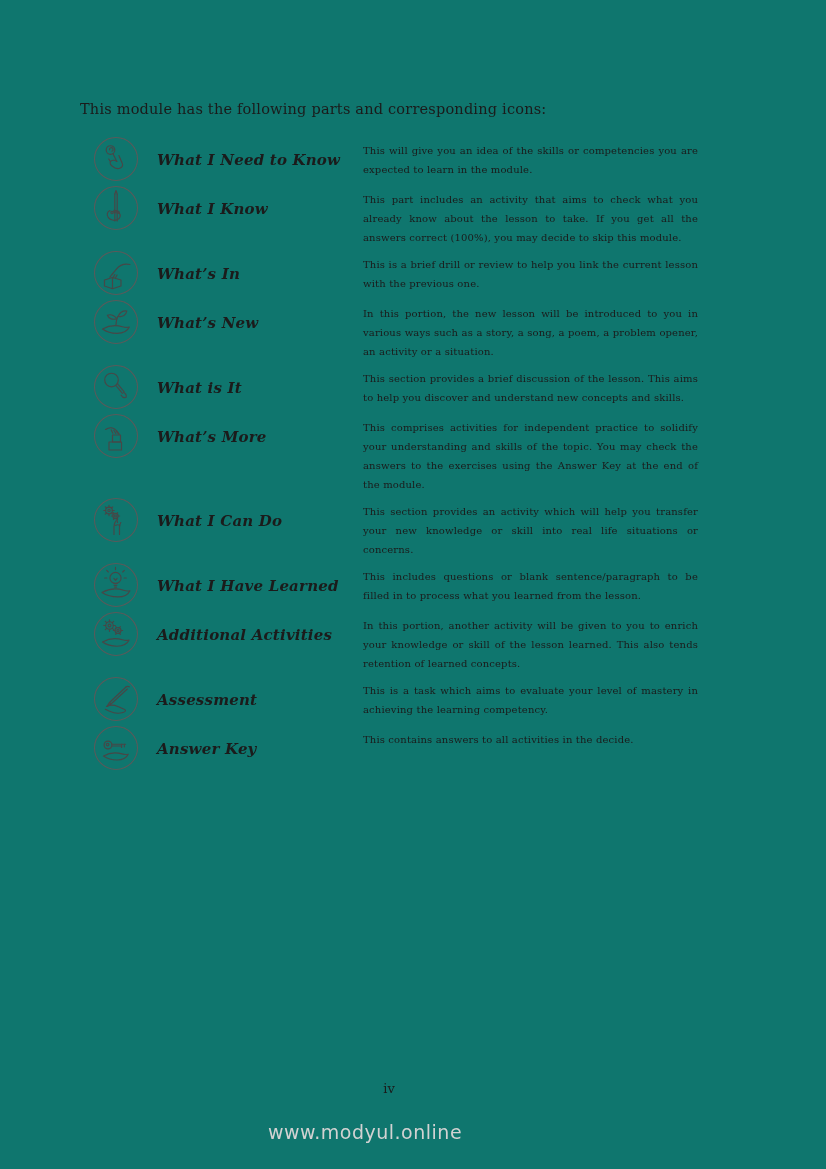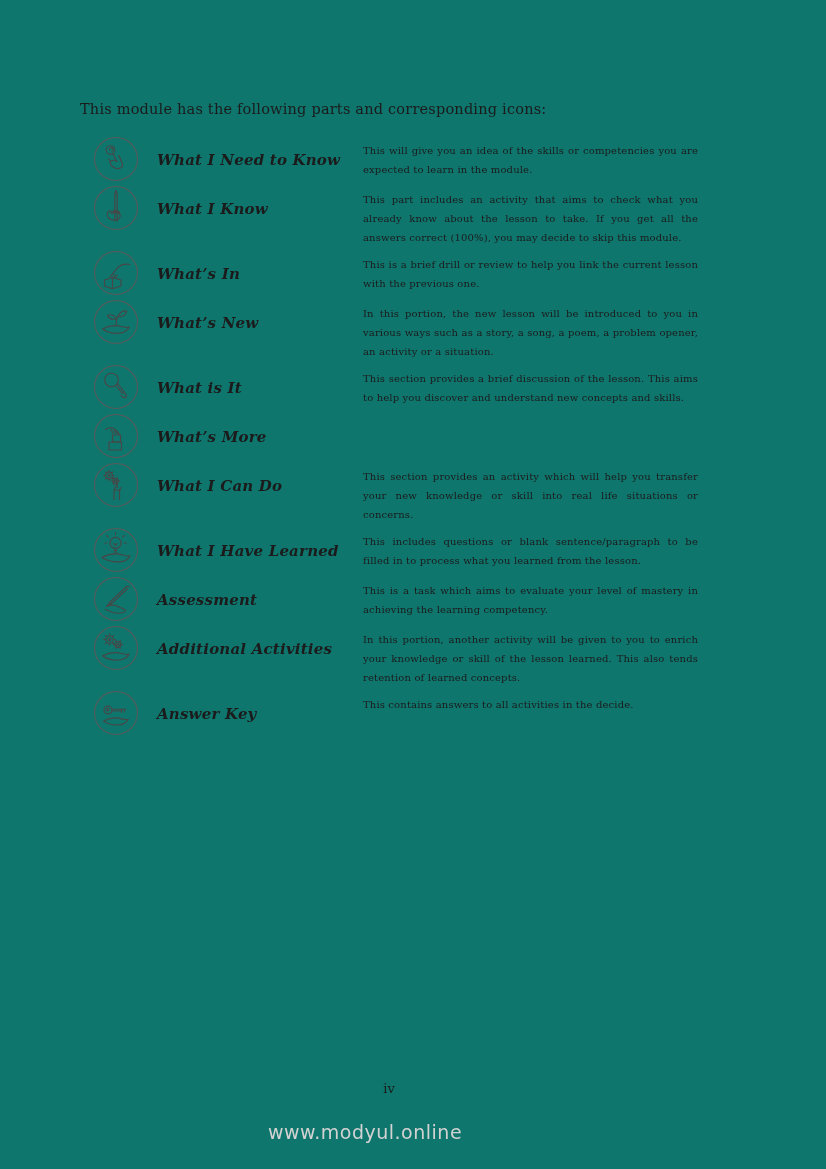--- a/index.html
+++ b/index.html
@@ -128,20 +128,21 @@
         <div class="icon-cell">
           <svg viewBox="0 0 46 46">
             <circle class="ring" cx="23" cy="23" r="21.5"></circle>
             <rect x="19.5" y="22" width="8" height="7"></rect>
             <rect x="16" y="29" width="12.5" height="8"></rect>
             <path d="M12.5 16.5 c4 -2.6 8.4 -2 11 1.2 l2.6 3.4"></path>
             <path d="M23.4 18.4 l2.4 2.6 M20.8 17.2 l2 3.2 M18.2 16.8 l1.6 3.4"></path>
           </svg>
         </div>
         <div class="title-cell">What’s More</div>
+        <div class="desc-cell">This comprises activities for independent practice to solidify your understanding and skills of the topic. You may check the answers to the exercises using the Answer Key at the end of the module.</div>
       </div>
 
       <div class="row">
         <div class="icon-cell">
           <svg viewBox="0 0 46 46">
             <circle class="ring" cx="23" cy="23" r="21.5"></circle>
             <circle cx="16" cy="13.5" r="3.4"></circle>
               <circle cx="16" cy="13.5" r="1.2"></circle>
             <path d="M19.4 13.5 L21.2 13.5 M18.4 15.9 L19.7 17.2 M16 16.9 L16 18.7 M13.6 15.9 L12.3 17.2 M12.6 13.5 L10.8 13.5 M13.6 11.1 L12.3 9.8 M16 10.1 L16 8.3 M18.4 11.1 L19.7 9.8"></path>
             <circle cx="22.5" cy="19" r="2.6"></circle>
@@ -169,52 +170,52 @@
           </svg>
         </div>
         <div class="title-cell">What I Have Learned</div>
         <div class="desc-cell">This includes questions or blank sentence/paragraph to be filled in to process what you learned from the lesson.</div>
       </div>
 
       <div class="row">
         <div class="icon-cell">
           <svg viewBox="0 0 46 46">
             <circle class="ring" cx="23" cy="23" r="21.5"></circle>
-            <path d="M33 11 L16.5 26.5"></path>
-              <path d="M34.3 13 L18 28"></path>
-            <path d="M16.5 26.5 L14 30.4 L18 28 z"></path>
-            <path d="M33 11 c1 -.8 2.3 -.8 3.4 -.2"></path>
-            <path d="M13.5 30.5 c3.5 -2 7.8 -1.6 11.4 0 l6.3 2.7 c1.9 .9 1.7 2.3 -.4 3 c-4.6 1.6 -9.7 1.2 -14.2 -.9 l-4.3 -2"></path>
-          </svg>
-        </div>
-        <div class="title-cell">Assessment</div>
-        <div class="desc-cell">This is a task which aims to evaluate your level of mastery in achieving the learning competency.</div>
-      </div>
-
-      <div class="row">
-        <div class="icon-cell">
-          <svg viewBox="0 0 46 46">
-            <circle class="ring" cx="23" cy="23" r="21.5"></circle>
             <circle cx="16.5" cy="14.5" r="3.8"></circle>
               <circle cx="16.5" cy="14.5" r="1.4"></circle>
             <path d="M20.3 14.5 L22.3 14.5 M19.2 17.2 L20.6 18.6 M16.5 18.3 L16.5 20.3 M13.8 17.2 L12.4 18.6 M12.7 14.5 L10.7 14.5 M13.8 11.8 L12.4 10.4 M16.5 10.7 L16.5 8.7 M19.2 11.8 L20.6 10.4"></path>
             <circle cx="25" cy="19.5" r="3"></circle>
               <circle cx="25" cy="19.5" r="1.1"></circle>
             <path d="M28 19.5 L29.6 19.5 M26.5 22.1 L27.3 23.5 M23.5 22.1 L22.7 23.5 M22 19.5 L20.4 19.5 M23.5 16.9 L22.7 15.5 M26.5 16.9 L27.3 15.5"></path>
             <path d="M9.5 31 c6.5 -3.6 13.8 -4 20 -2.2 c2.6 .8 4.8 .8 6.6 .3 c-2 4.3 -6.9 6.1 -12 6.1 c-5.7 0 -10.8 -1.6 -14.6 -4.2 z"></path>
           </svg>
         </div>
         <div class="title-cell">Additional Activities</div>
         <div class="desc-cell">In this portion, another activity will be given to you to enrich your knowledge or skill of the lesson learned. This also tends retention of learned concepts.</div>
       </div>
 
       <div class="row">
         <div class="icon-cell">
           <svg viewBox="0 0 46 46">
             <circle class="ring" cx="23" cy="23" r="21.5"></circle>
+            <path d="M33 11 L16.5 26.5"></path>
+              <path d="M34.3 13 L18 28"></path>
+            <path d="M16.5 26.5 L14 30.4 L18 28 z"></path>
+            <path d="M33 11 c1 -.8 2.3 -.8 3.4 -.2"></path>
+            <path d="M13.5 30.5 c3.5 -2 7.8 -1.6 11.4 0 l6.3 2.7 c1.9 .9 1.7 2.3 -.4 3 c-4.6 1.6 -9.7 1.2 -14.2 -.9 l-4.3 -2"></path>
+          </svg>
+        </div>
+        <div class="title-cell">Assessment</div>
+        <div class="desc-cell">This is a task which aims to evaluate your level of mastery in achieving the learning competency.</div>
+      </div>
+
+      <div class="row">
+        <div class="icon-cell">
+          <svg viewBox="0 0 46 46">
+            <circle class="ring" cx="23" cy="23" r="21.5"></circle>
             <circle cx="15" cy="20" r="3.9"></circle>
               <circle cx="14.6" cy="19.6" r="1.3"></circle>
             <path d="M18.9 19.2 h13.6"></path>
               <path d="M18.9 21 h9.5"></path>
             <path d="M28.6 19.2 v3.2 M31.4 19.2 v2.6"></path>
             <path d="M10.5 31 c6 -3.4 12.8 -3.8 18.6 -2.1 c2.4 .7 4.4 .7 6.1 .3 c-1.9 4.1 -6.4 5.8 -11.2 5.8 c-5.3 0 -10 -1.5 -13.5 -4 z"></path>
           </svg>
         </div>
         <div class="title-cell">Answer Key</div>
         <div class="desc-cell">This contains answers to all activities in the decide.</div>

